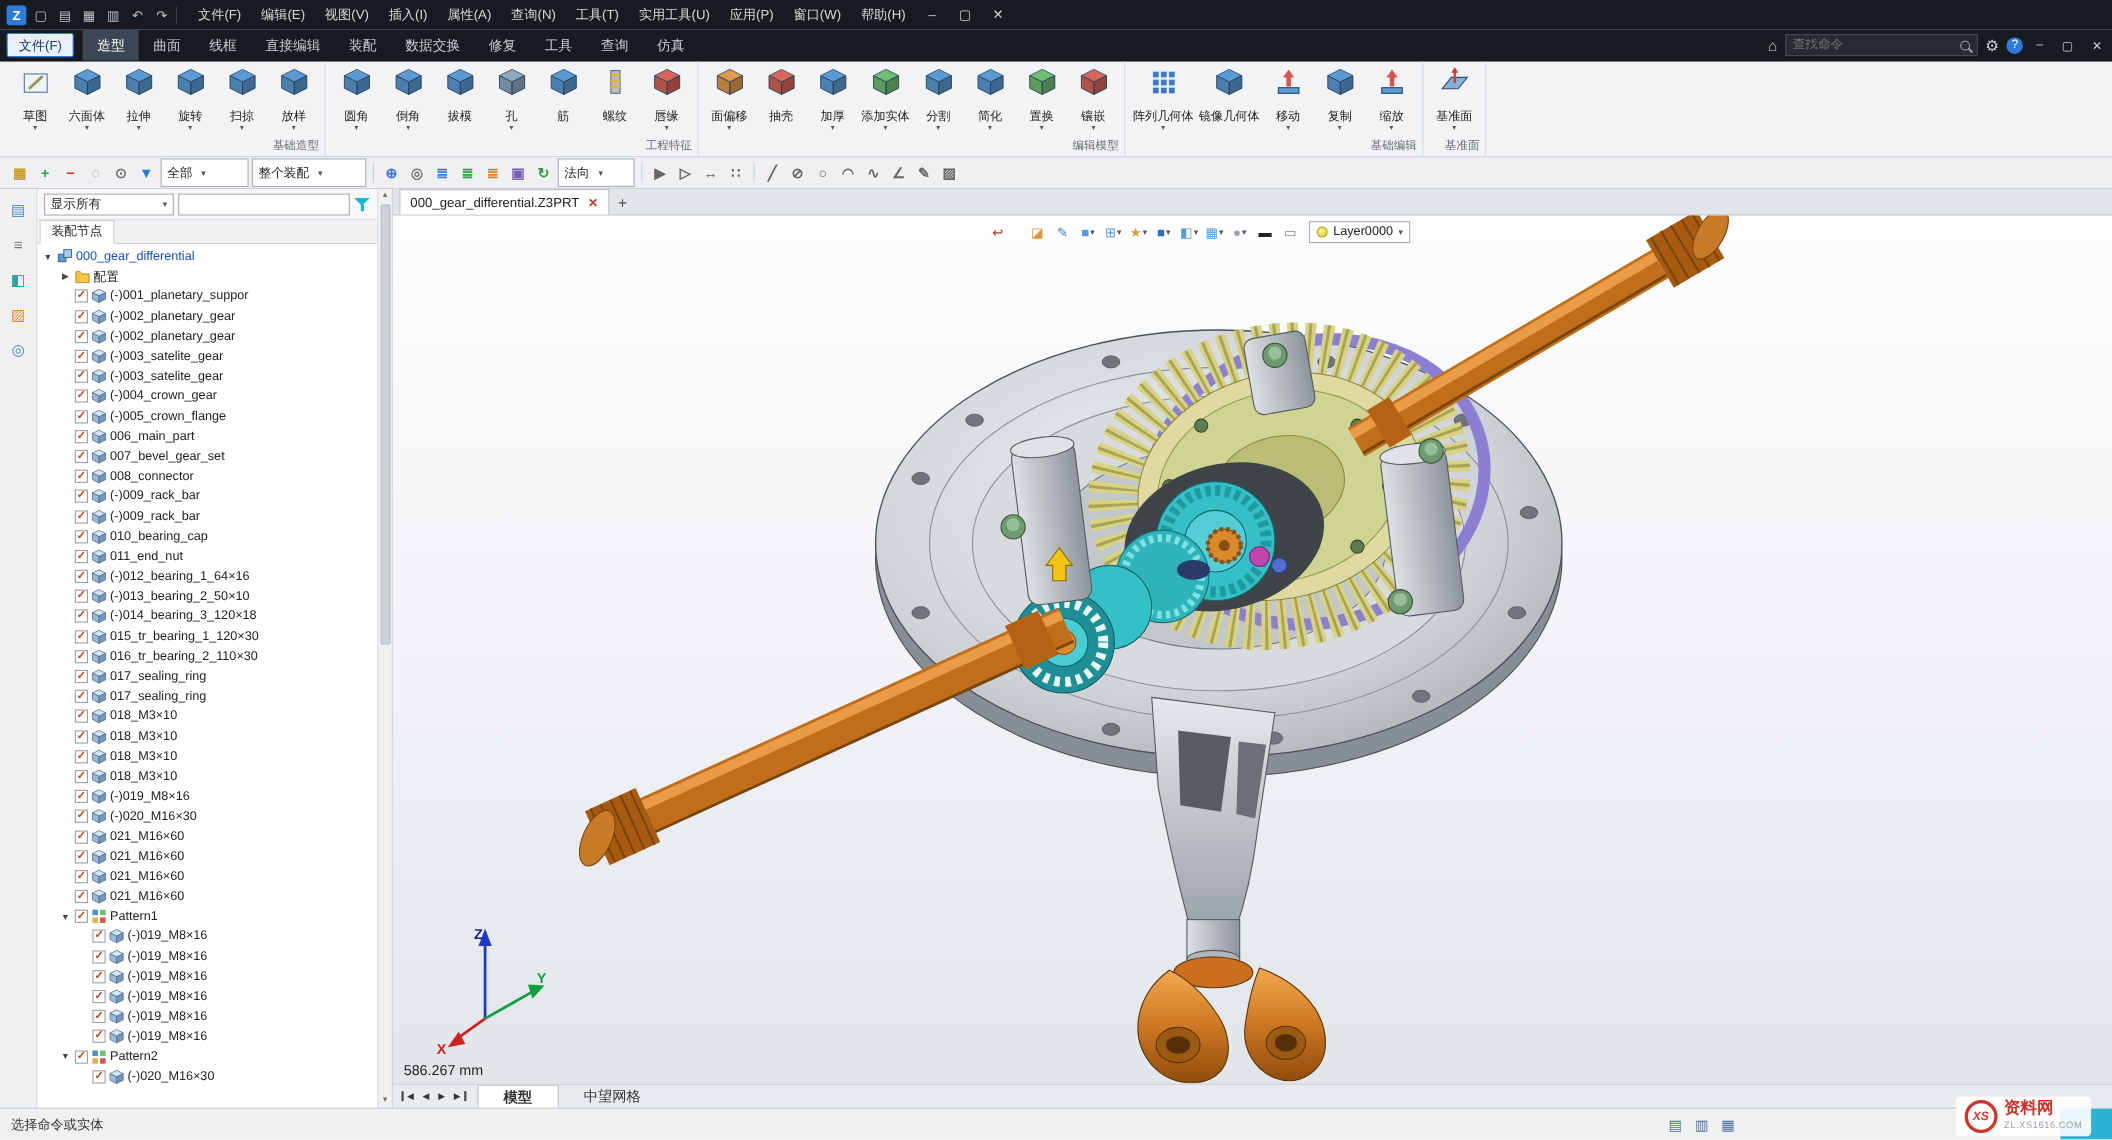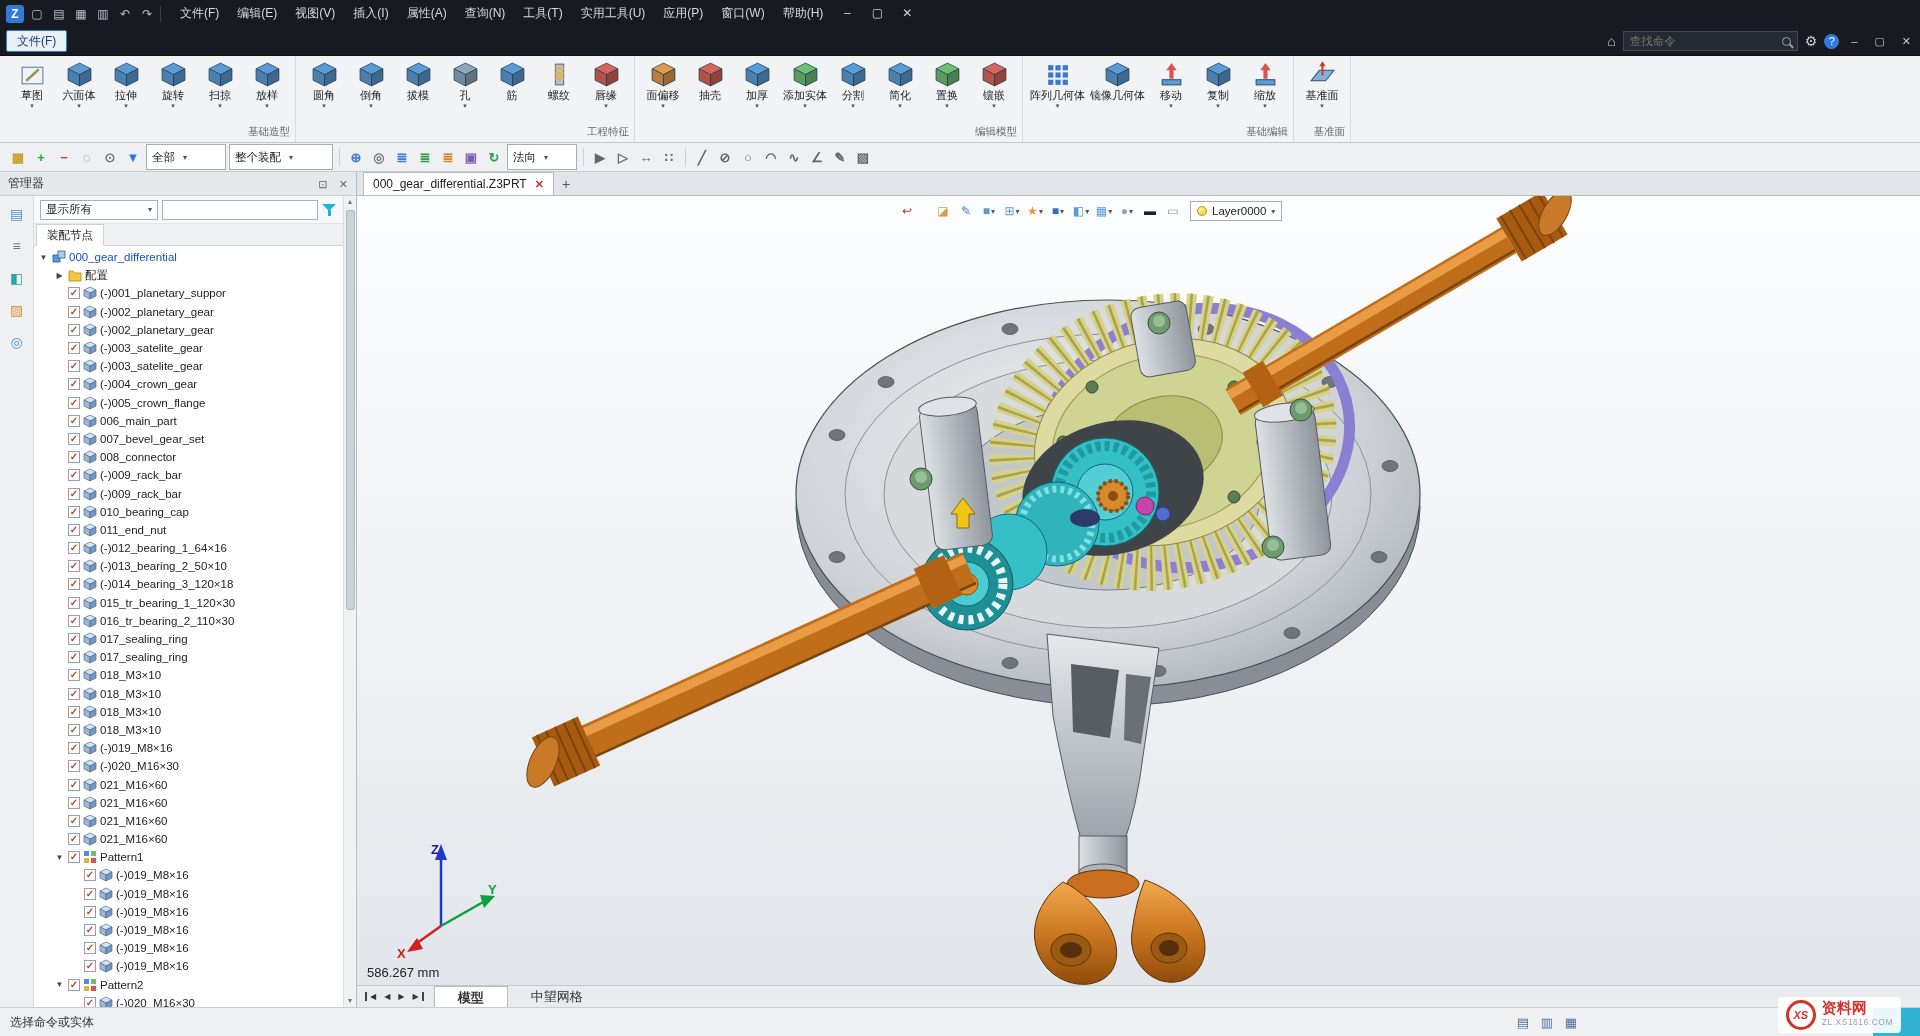--- a/index.html
+++ b/index.html
@@ -32,21 +32,21 @@
   .mag:after{content:"";position:absolute;width:5px;height:1.5px;background:#9aa0a8;transform:rotate(45deg);right:-4px;bottom:-2px}
   .helpicon{width:15px;height:15px;border-radius:50%;background:#2f7bd9;color:#fff;font-size:11px;display:flex;align-items:center;justify-content:center}
   .miniwin{color:#c9cdd3;font-size:11px;padding:0 5px}
 
   
   .ribbon{height:87px;background:#f2f3f5;border-bottom:1px solid #c8ccd2;display:flex;align-items:stretch;padding-left:4px;flex:0 0 auto}
   .rgroup{display:flex;flex-direction:column;border-right:1px solid #d8dbdf;padding:3px 5px 0}
   .rtools{display:flex;gap:1px;flex:1}
   .rtool{min-width:46px;display:flex;flex-direction:column;align-items:center;padding:2px 2px 0}
   .ricon svg{width:27px;height:27px;display:block}
-  .rlabel{font-size:11px;color:#222;line-height:13px;margin-top:1px;white-space:nowrap}
+  .rlabel{font-size:11px;color:#222;line-height:13px;margin-top:12px;white-space:nowrap}
   .rdd{font-size:7px;color:#555;line-height:7px}
   .rgname{text-align:right;font-size:10.5px;color:#666a70;padding:2px 0 3px;white-space:nowrap}
 
   
   .toolbar2{height:29px;background:#eef0f2;border-bottom:1px solid #c8ccd2;display:flex;align-items:center;gap:3px;padding-left:8px;flex:0 0 auto}
   .t2icon{width:20px;height:20px;display:flex;align-items:center;justify-content:center;font-size:13px;font-weight:bold}
   .t2sep{width:1px;height:18px;background:#cdd1d6;margin:0 3px}
   .t2dd{height:20px;background:#fff;border:1px solid #a8adb5;display:flex;align-items:center;font-size:11.5px;color:#222;padding:12px 5px;gap:8px;white-space:nowrap}
   .dda{font-size:8px;color:#555}
 
@@ -149,20 +149,32 @@
       </div>
     <div class="winctl">
       <span>–</span>
       <span>▢</span>
       <span>✕</span>
     </div>
   </div>
 
   <div class="tabrow">
     <button class="filebtn">文件(F)</button>
+    <div class="rtabs" id="ribbontabs">
+        <span class="rtab active">造型</span>
+        <span class="rtab">曲面</span>
+        <span class="rtab">线框</span>
+        <span class="rtab">直接编辑</span>
+        <span class="rtab">装配</span>
+        <span class="rtab">数据交换</span>
+        <span class="rtab">修复</span>
+        <span class="rtab">工具</span>
+        <span class="rtab">查询</span>
+        <span class="rtab">仿真</span>
+      </div>
     <div class="tabrow-right">
       <span class="homeicon">⌂</span>
       <div class="searchbox">
         <input class="searchinput" placeholder="查找命令" style="">
         <span class="mag"></span>
       </div>
       <span class="gearicon">⚙</span>
       <span class="helpicon">?</span>
       <span class="miniwin">–</span>
       <span class="miniwin">▢</span>
@@ -574,27 +586,20 @@
       <span class="t2icon" style="color: rgb(102, 102, 102);">◠</span>
       <span class="t2icon" style="color: rgb(102, 102, 102);">∿</span>
       <span class="t2icon" style="color: rgb(102, 102, 102);">∠</span>
       <span class="t2icon" style="color: rgb(102, 102, 102);">✎</span>
       <span class="t2icon" style="color: rgb(102, 102, 102);">▨</span>
     </div>
 
   <div class="main">
 
     <div class="leftpanel">
-      <div class="pheader">
-        <span>管理器</span>
-        <span class="phicons">
-          <span>⊡</span>
-          <span>✕</span>
-        </span>
-      </div>
       <div class="pbody">
         <div class="rail" id="rail">
             <span class="railicon" style="color: rgb(90, 143, 208);">▤</span>
             <span class="railicon" style="color: rgb(119, 119, 119);">≡</span>
             <span class="railicon" style="color: rgb(42, 165, 160);">◧</span>
             <span class="railicon" style="color: rgb(224, 144, 64);">▨</span>
             <span class="railicon" style="color: rgb(79, 143, 208);">◎</span>
           </div>
         <div class="pcontent">
           <div class="filterrow">

